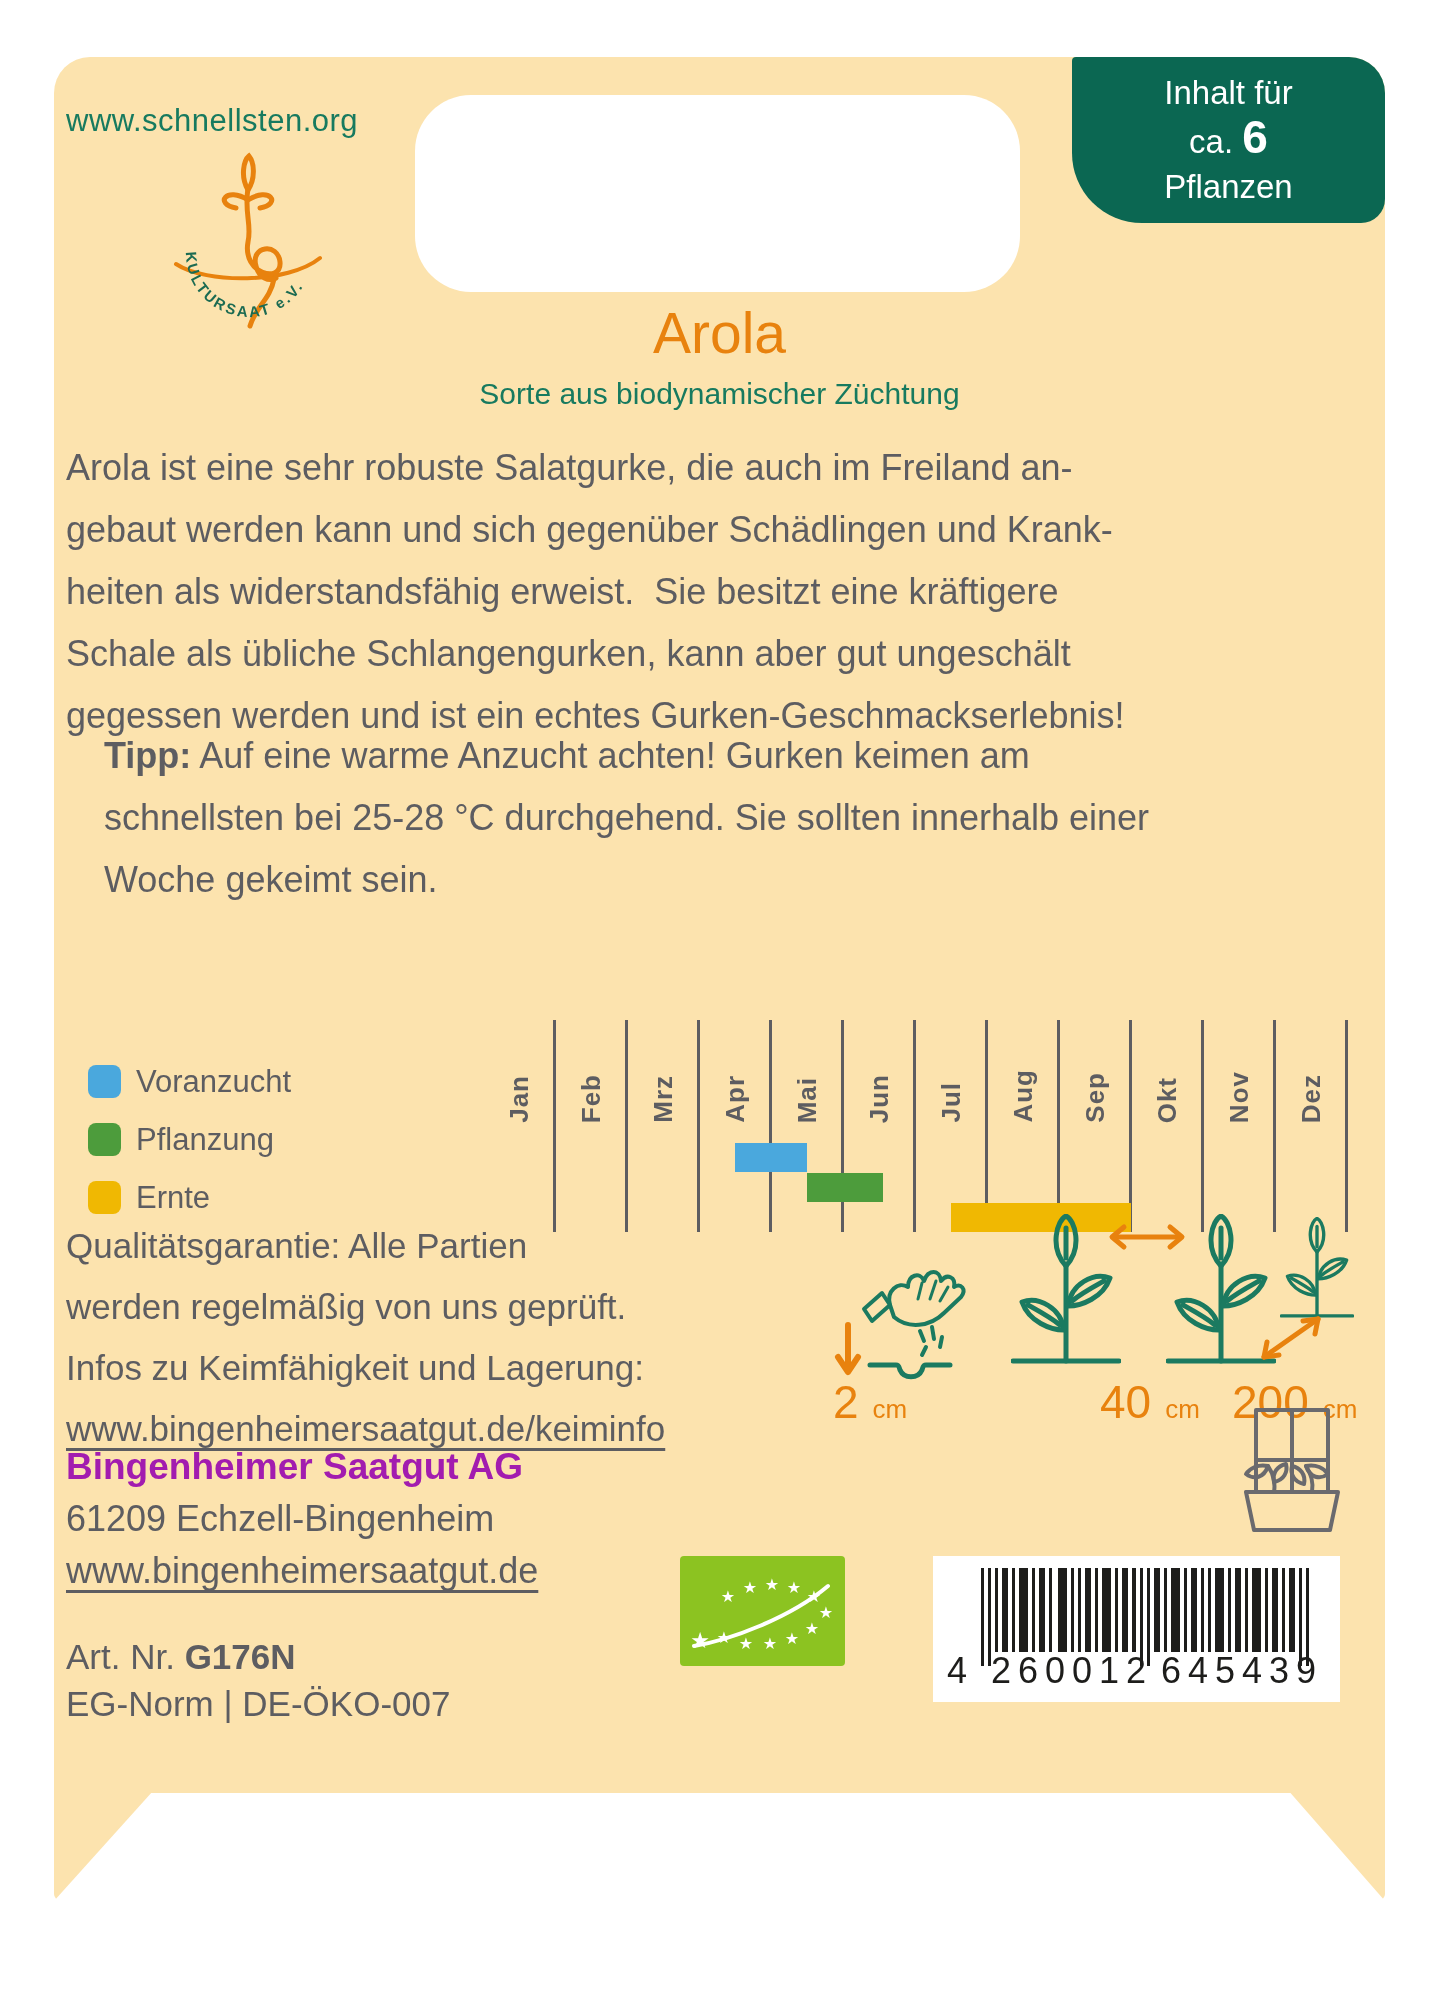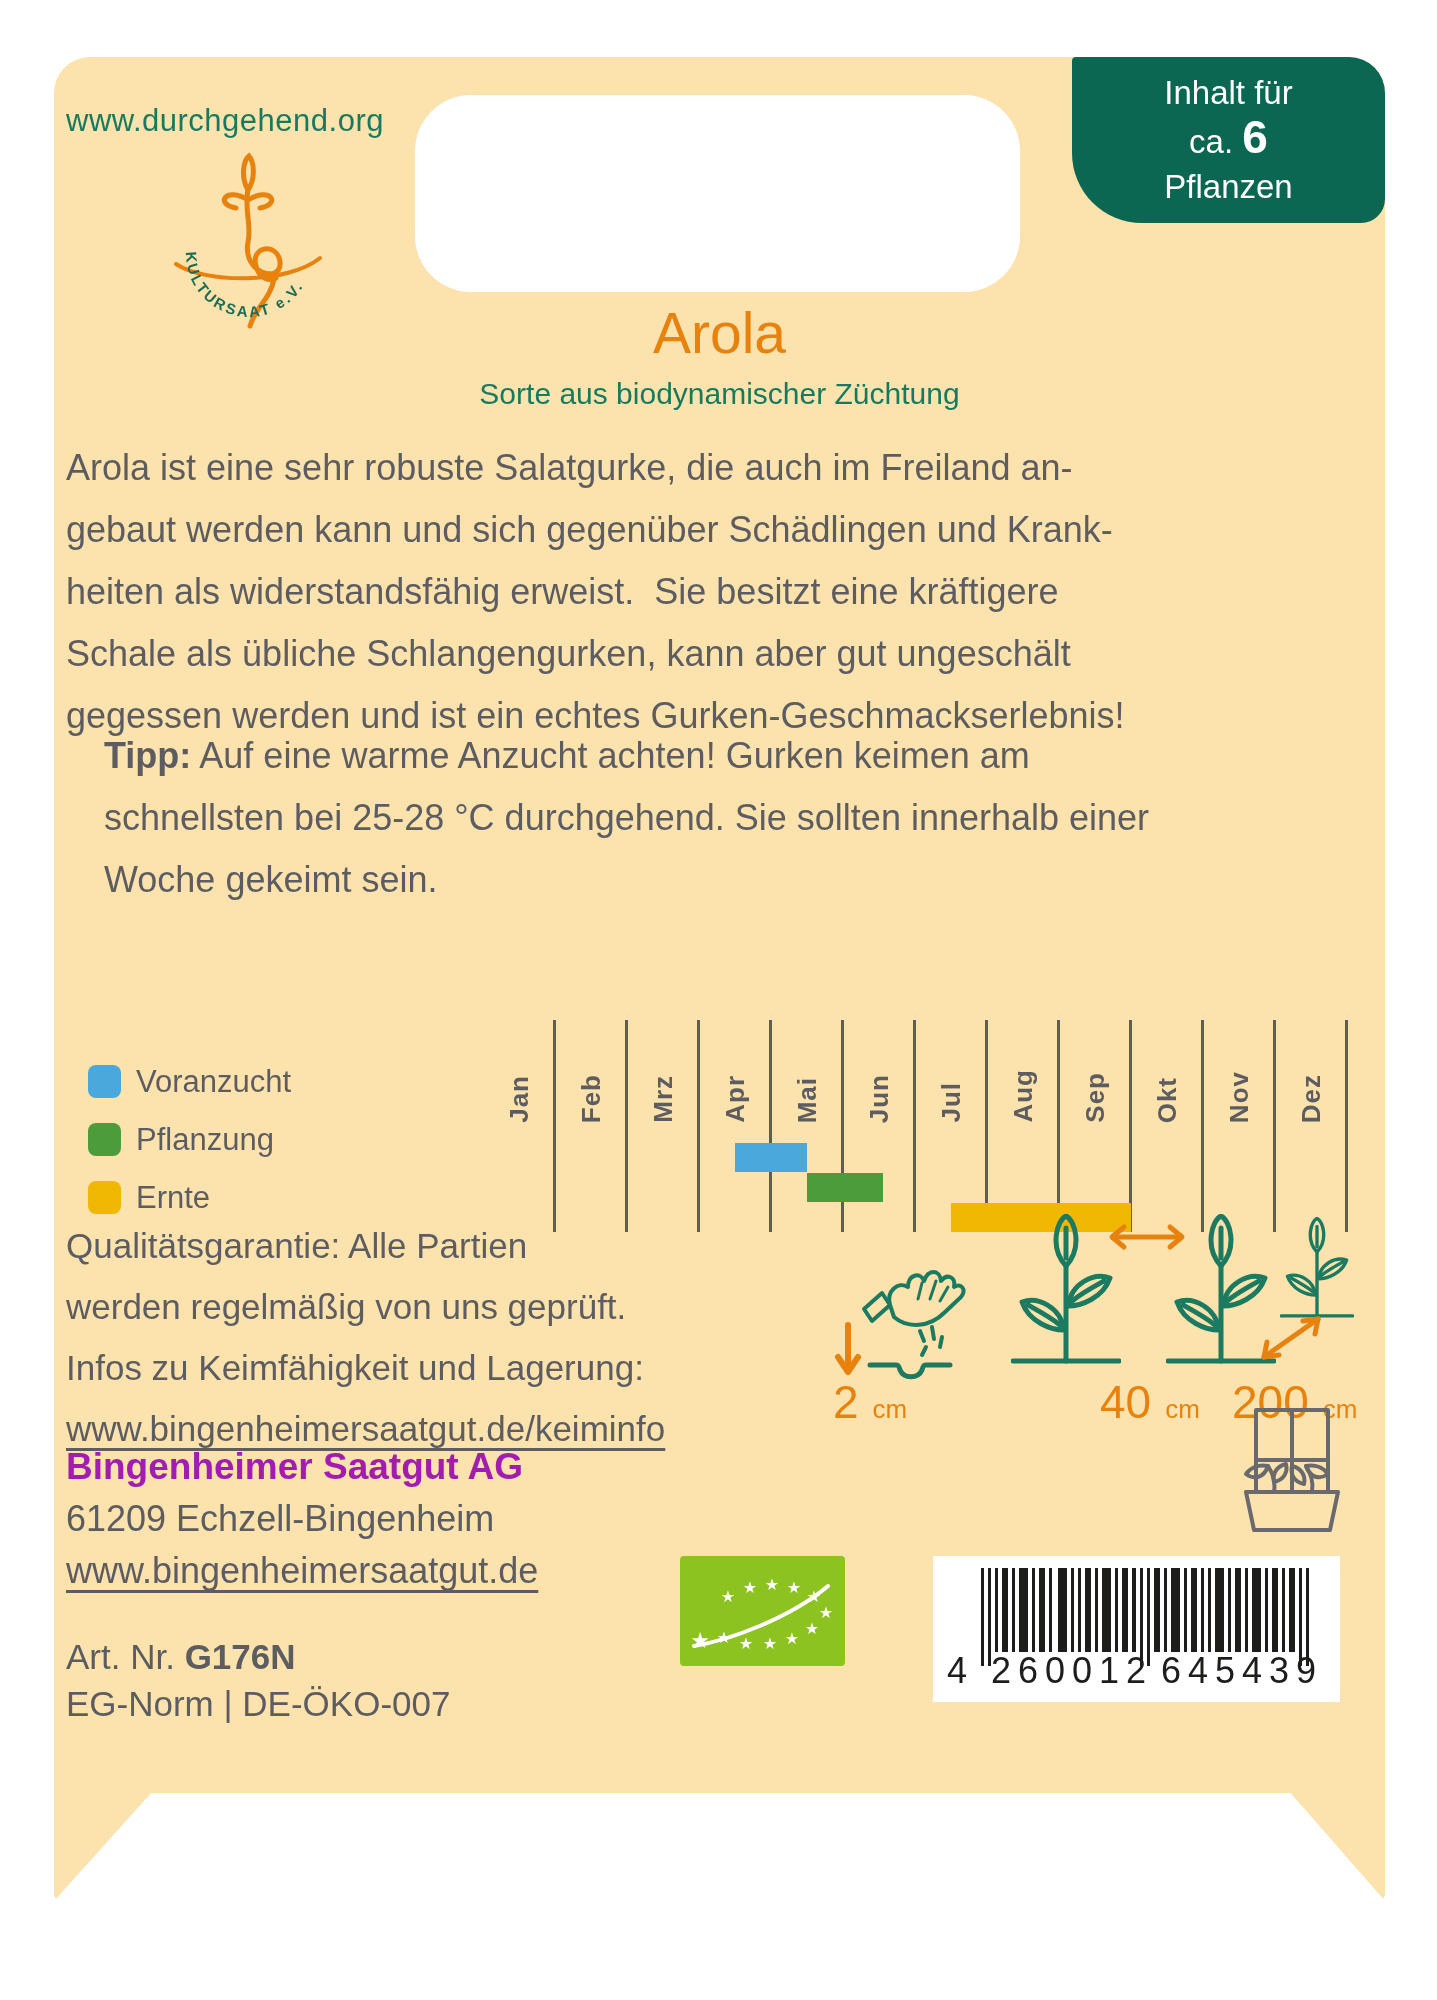--- a/index.html
+++ b/index.html
@@ -79,21 +79,21 @@
 </style>
 </head>
 <body>
 
 <div class="page">
   <div class="card">
 
     <div class="hang-slot"></div>
     <div class="bottom-notch"></div>
 
-    <div class="website">www.durchgehend.org</div>
+    <div class="website">www.schnellsten.org</div>
 
     <svg class="logo-svg" width="170" height="195" viewBox="0 0 170 195">
       <g fill="none" stroke="#e8820e" stroke-linecap="round">
         <path d="M 14,112 C 44,132 126,132 158,106" stroke-width="4"></path>
         <path d="M 86,38 C 78,24 82,8 87,4 C 92,10 94,26 86,38" stroke-width="5"></path>
         <path d="M 86,48 C 64,34 52,52 74,56 M 86,48 C 108,34 120,52 98,56" stroke-width="5"></path>
         <path d="M 86,36 C 82,62 90,72 86,90 C 80,122 120,132 118,110 C 116,90 88,94 94,114 C 97,126 107,130 114,126" stroke-width="5"></path>
         <path d="M 112,127 C 108,148 94,154 88,174" stroke-width="5"></path>
       </g>
       <path id="ksarc" d="M 24,100 A 62,62 0 0 0 150,104" fill="none"></path>

